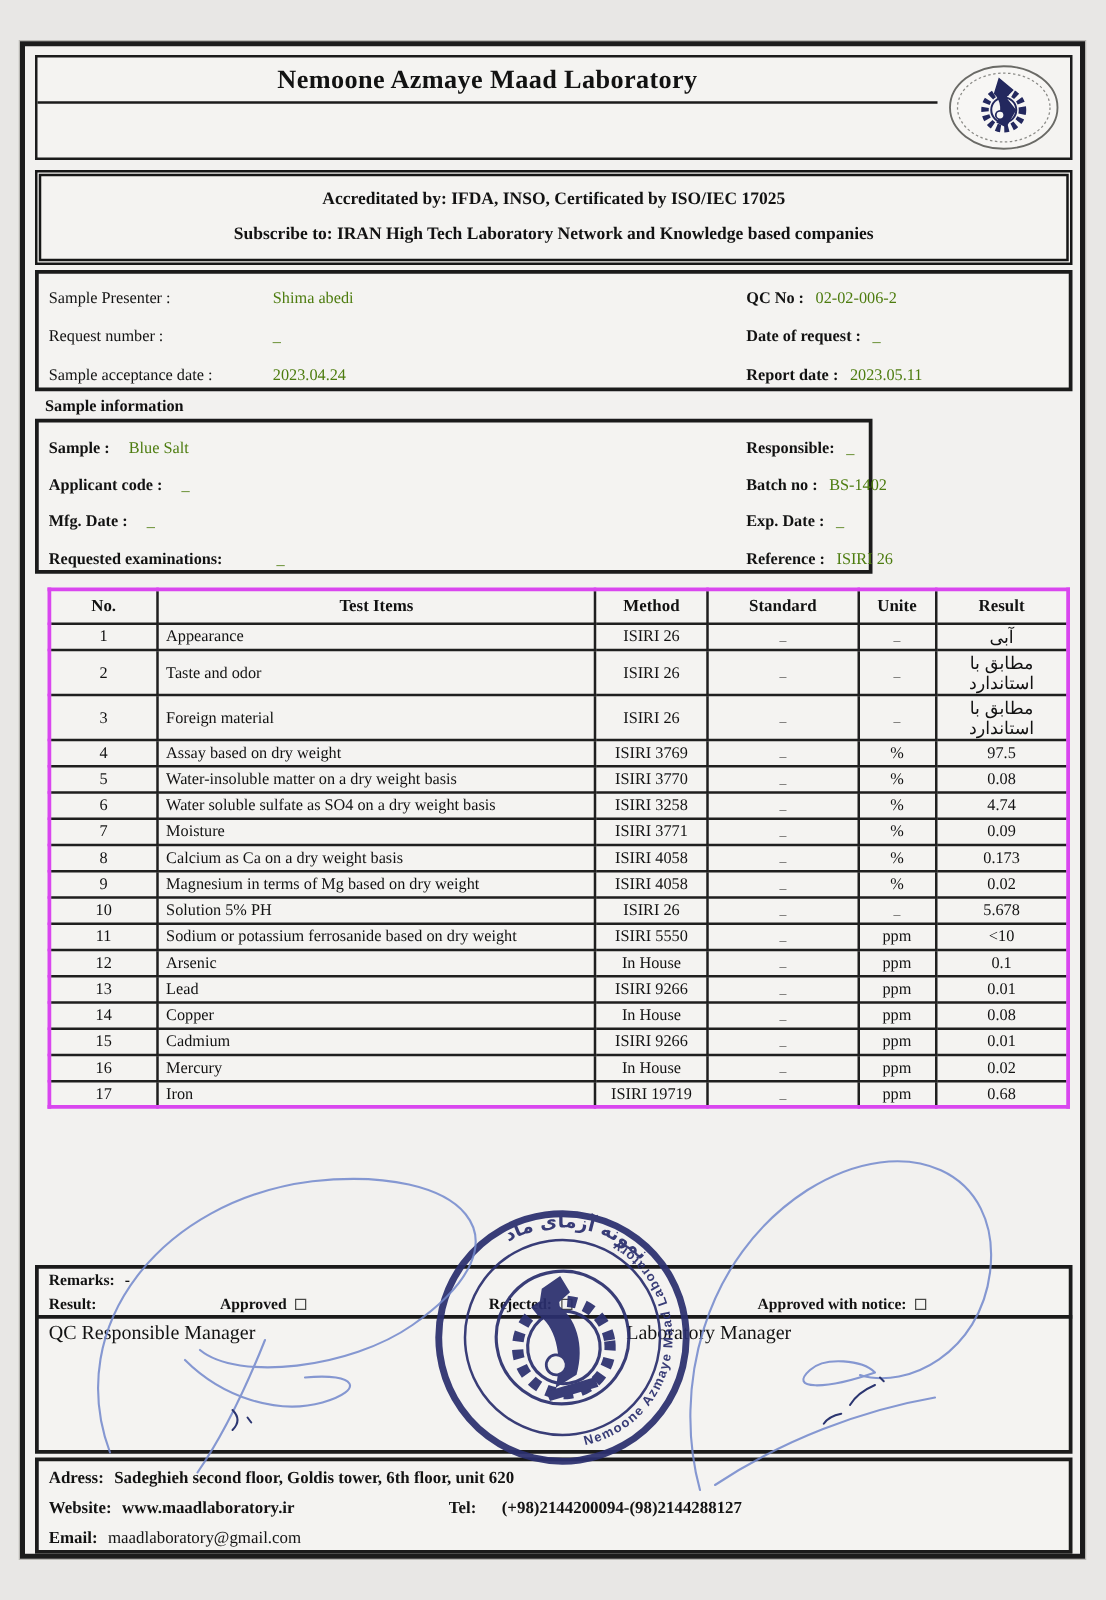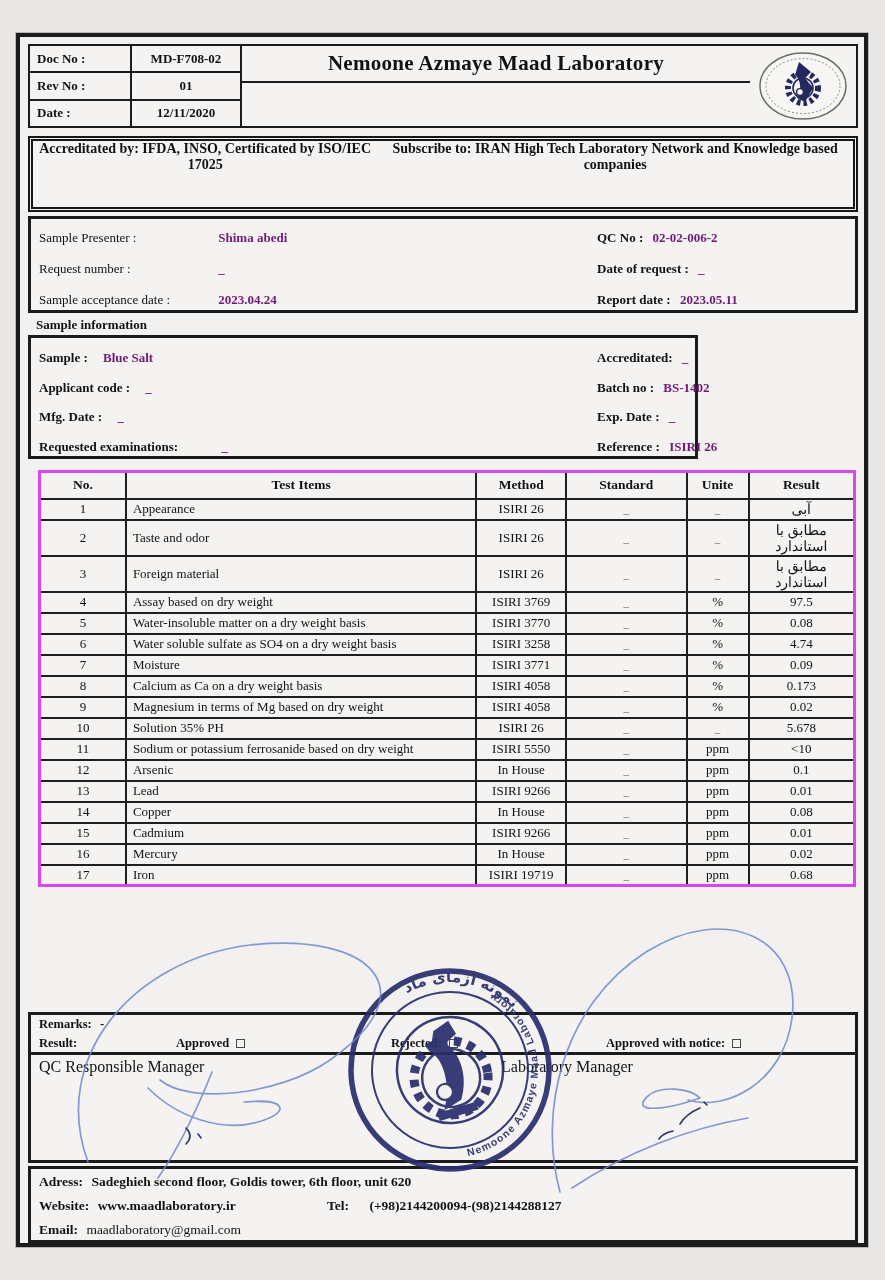--- a/index.html
+++ b/index.html
@@ -12,26 +12,26 @@
   .docs{width:212px;border-right:2px solid #1b1b1b;display:flex;flex-direction:column}
   .dr{flex:1;display:flex;border-bottom:2px solid #1b1b1b;align-items:stretch}
   .dr:last-child{border-bottom:none}
   .dl{width:102px;border-right:2px solid #1b1b1b;display:flex;align-items:center;padding-left:7px;font-weight:bold;font-size:13px}
   .dv{flex:1;display:flex;align-items:center;justify-content:center;font-weight:bold;font-size:13px}
   .titles{flex:1;display:flex;flex-direction:column}
   .t1{height:37px;border-bottom:2px solid #1b1b1b;display:flex;align-items:center;justify-content:center;font-size:21px;font-weight:bold;letter-spacing:.3px}
   .t2{flex:1;display:flex;align-items:center;justify-content:center;font-size:18px;font-weight:bold}
   .logobox{width:106px;display:flex;align-items:center;justify-content:center}
   
-  #acc{left:28px;top:136px;width:830px;height:76px;border:5px double #161616;display:flex;flex-direction:row;justify-content:space-evenly;text-align:center;font-weight:bold;font-size:14px}
+  #acc{left:28px;top:136px;width:830px;height:76px;border:5px double #161616;display:flex;flex-direction:column;justify-content:space-evenly;text-align:center;font-weight:bold;font-size:14px}
   
   .frow{position:absolute;font-size:13px;white-space:nowrap}
   .lbl{font-weight:bold}
   .lblw{font-weight:normal;display:inline-block;min-width:170px}
-  .val{font-weight:bold;color:#701a75;margin-left:6px}
+  .val{font-weight:normal;color:#4d7c0f;margin-left:6px}
   #req{left:28px;top:216px;width:830px;height:97px}
   #smp{left:28px;top:335px;width:670px;height:124px}
   #sec-title{position:absolute;left:36px;top:317px;font-size:13px;font-weight:bold}
   
   #tblwrap{position:absolute;left:38px;top:470px;width:818px}
   table{border-collapse:collapse;width:100%;background:#f4f3f1;border:3px solid #d946ef}
   th,td{border:2px solid #1f1f1f;font-size:13px;padding:1px 4px;height:21px}
   th{font-size:13.5px;height:27px}
   td.c0,td.c2,td.c3,td.c4,td.c5{text-align:center}
   td.c1{text-align:left;padding-left:6px}
@@ -52,34 +52,20 @@
   #ftr .frl{position:absolute;left:8px;white-space:nowrap}
   .overlay{position:absolute;left:0;top:0;pointer-events:none}
 </style>
 </head>
 <body>
 
 <div class="page">
   <div class="paper"></div>
 
   <div id="hdr" class="bx">
-    <div class="docs">
-      <div class="dr">
-        <span class="dl">Doc No :</span>
-        <span class="dv">MD-F708-02</span>
-      </div>
-      <div class="dr">
-        <span class="dl">Rev No :</span>
-        <span class="dv">01</span>
-      </div>
-      <div class="dr">
-        <span class="dl">Date :</span>
-        <span class="dv">12/11/2020</span>
-      </div>
-    </div>
     <div class="titles">
       <div class="t1">Nemoone Azmaye Maad Laboratory</div>
     </div>
     <div class="logobox">
       <svg width="96" height="76" viewBox="0 0 96 76">
         <ellipse cx="48" cy="38" rx="43" ry="33" fill="#f7f6f4" stroke="#6a6a66" stroke-width="1.5"></ellipse>
         <ellipse cx="48" cy="38" rx="37" ry="27.5" fill="none" stroke="#8a8a86" stroke-width="1" stroke-dasharray="2 2"></ellipse>
         <circle cx="48" cy="40" r="15" fill="none" stroke="#23285e" stroke-width="6" stroke-dasharray="3.5 3"></circle>
         <circle cx="48" cy="40" r="10" fill="none" stroke="#23285e" stroke-width="1.6"></circle>
         <path d="M44 14 L56 24 L50 30 L58 40 L50 54 L42 50 C47 42 46 32 40 27 Z" fill="#23285e"></path>
@@ -133,21 +119,21 @@
     </div>
     <div class="frow" style="left:8px;top:71px">
       <span class="lbl">Mfg. Date :</span>
       <span class="val" style="margin-left:12px">_</span>
     </div>
     <div class="frow" style="left:8px;top:101px">
       <span class="lbl">Requested examinations:</span>
       <span class="val" style="margin-left:40px">_</span>
     </div>
     <div class="frow" style="left:566px;top:12px">
-      <span class="lbl">Accreditated:</span>
+      <span class="lbl">Responsible:</span>
       <span class="val">_</span>
     </div>
     <div class="frow" style="left:566px;top:42px">
       <span class="lbl">Batch no :</span>
       <span class="val">BS-1402</span>
     </div>
     <div class="frow" style="left:566px;top:71px">
       <span class="lbl">Exp. Date :</span>
       <span class="val">_</span>
     </div>
@@ -245,21 +231,21 @@
           <tr>
             <td class="c0">9</td>
             <td class="c1">Magnesium in terms of Mg based on dry weight</td>
             <td class="c2">ISIRI 4058</td>
             <td class="c3 dash">_</td>
             <td class="c4">%</td>
             <td class="c5">0.02</td>
           </tr>
           <tr>
             <td class="c0">10</td>
-            <td class="c1">Solution 35% PH</td>
+            <td class="c1">Solution 5% PH</td>
             <td class="c2">ISIRI 26</td>
             <td class="c3 dash">_</td>
             <td class="c4 dash">_</td>
             <td class="c5">5.678</td>
           </tr>
           <tr>
             <td class="c0">11</td>
             <td class="c1">Sodium or potassium ferrosanide based on dry weight</td>
             <td class="c2">ISIRI 5550</td>
             <td class="c3 dash">_</td>
@@ -342,21 +328,21 @@
   </div>
 
   <div id="ftr" class="bx">
     <div class="frl" style="top:5px">
       <span class="lbl">Adress:</span>
       <span class="lbl" style="margin-left:5px">Sadeghieh second floor, Goldis tower, 6th floor, unit 620</span>
     </div>
     <div class="frl" style="top:29px">
       <span class="lbl">Website:</span>
       <span class="lbl" style="margin-left:5px">www.maadlaboratory.ir</span>
-      <span class="lbl" style="margin-left:88px">Tel:</span>
+      <span class="lbl" style="margin-left:120px">Tel:</span>
       <span class="lbl" style="margin-left:17px">(+98)2144200094-(98)2144288127</span>
     </div>
     <div class="frl" style="top:53px">
       <span class="lbl">Email:</span>
       <span style="margin-left:5px">maadlaboratory@gmail.com</span>
     </div>
   </div>
 
   <svg class="overlay" style="left:343px;top:963px" width="214" height="214" viewBox="0 0 214 214">
     <g transform="rotate(-8 107 107)" stroke="#2a2f6e" fill="none" opacity="0.93">

